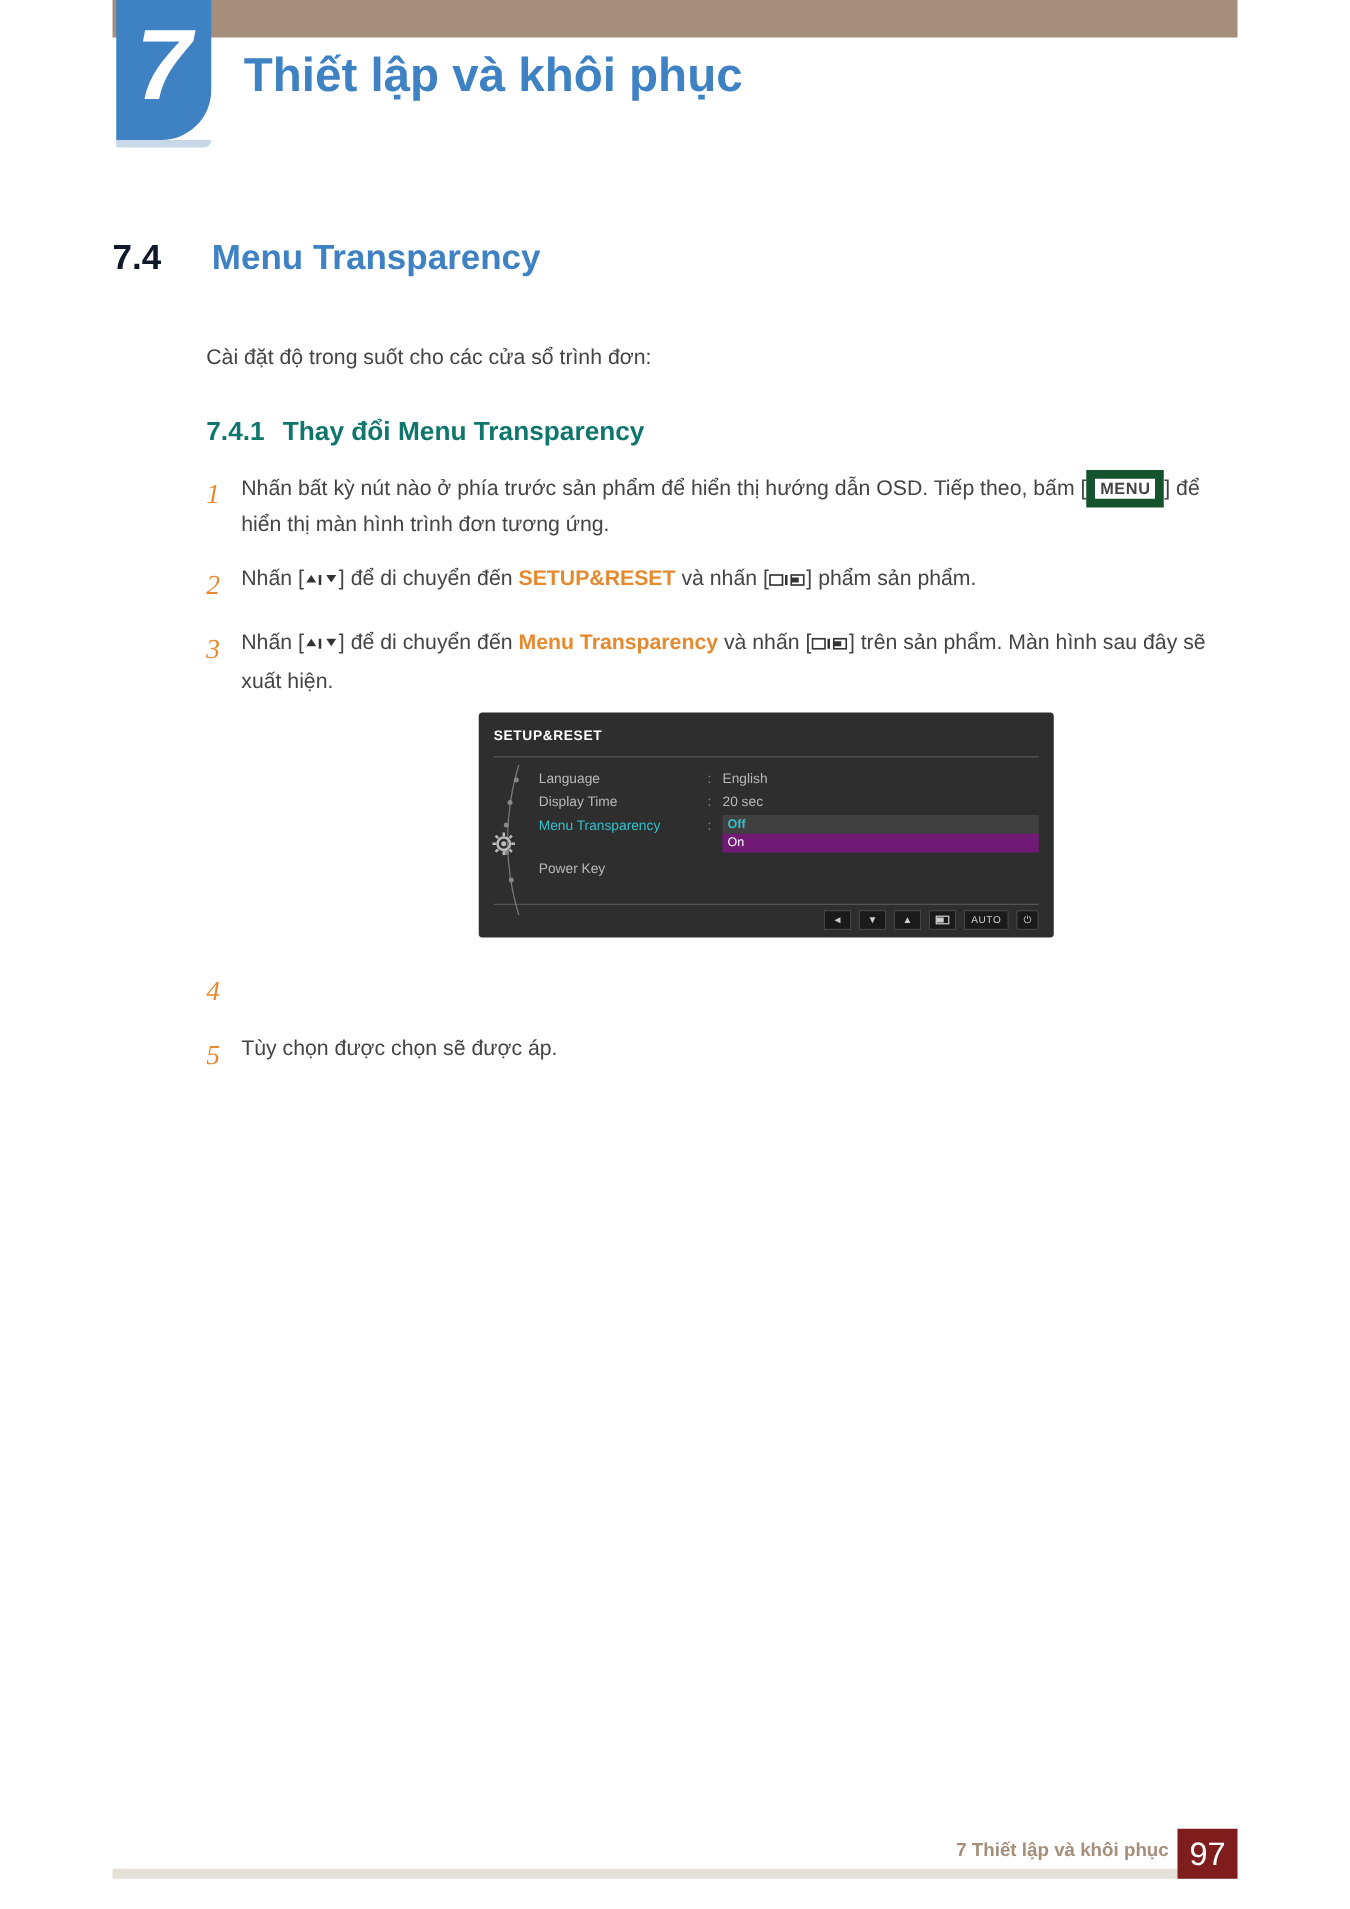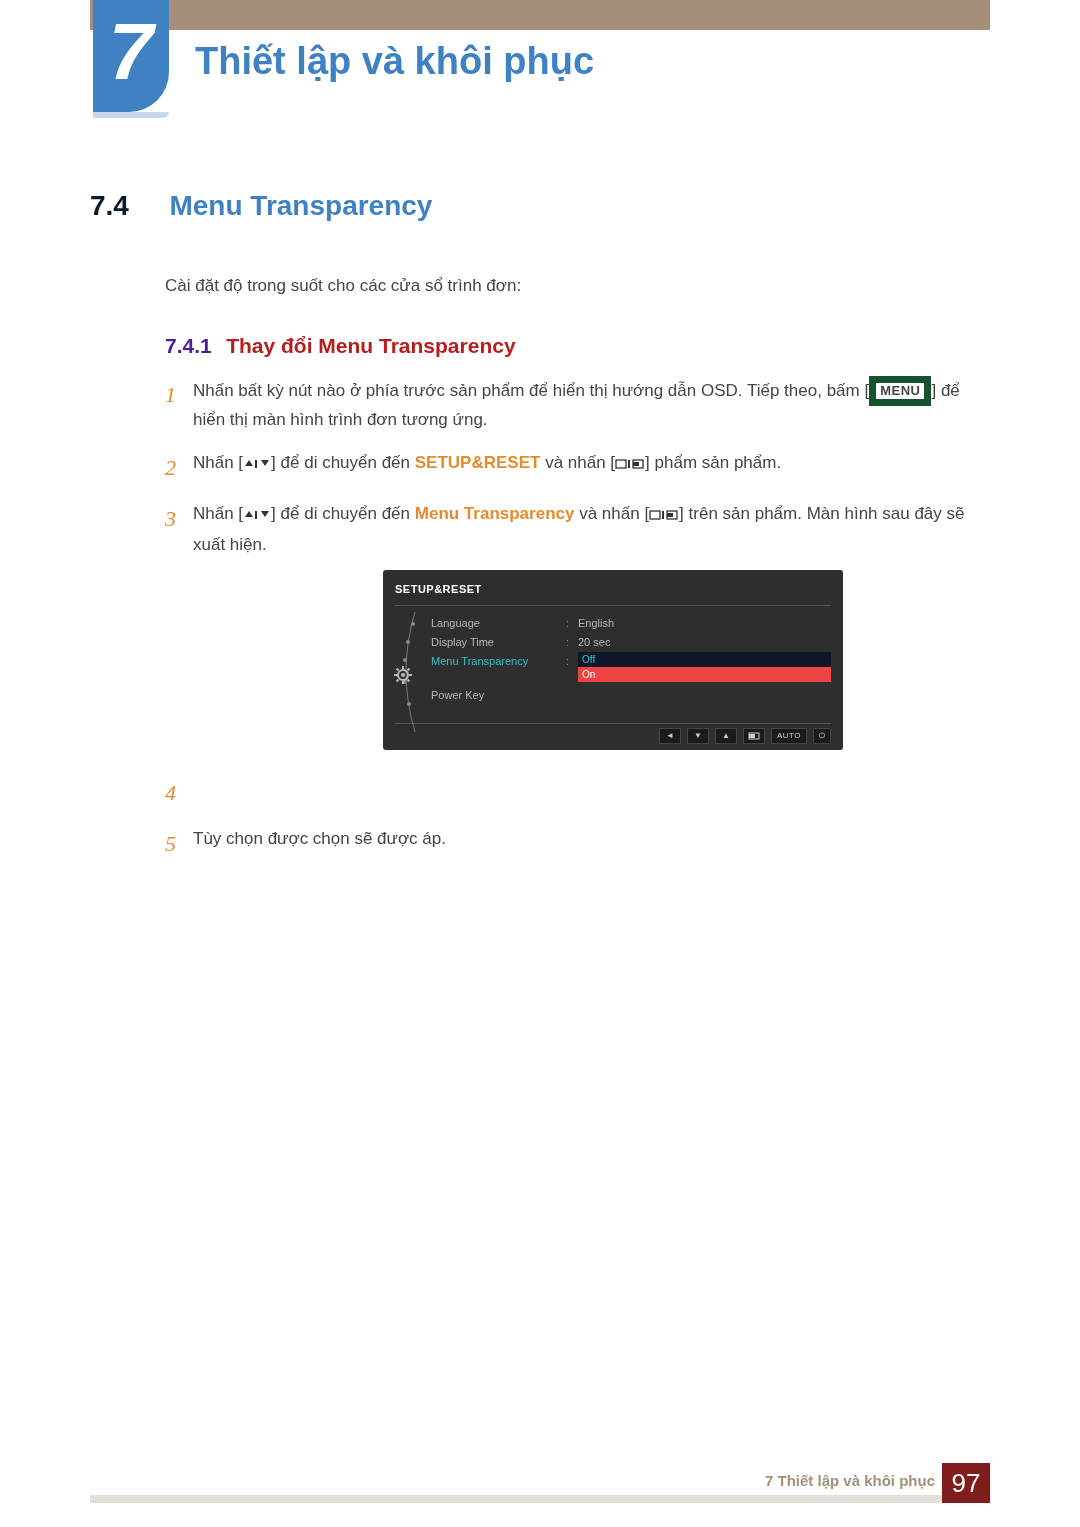--- a/index.html
+++ b/index.html
@@ -69,26 +69,26 @@
     margin-top: 50px;
     font-size: 17px;
     color: #444;
     line-height: 1.6;
   }
   .subsec {
     margin-left: 75px;
     margin-top: 35px;
   }
   .sub-num {
-    color: #4c1d95;
+    color: #0f766e;
     font-size: 21px;
     font-weight: bold;
   }
   .sub-title {
-    color: #b91c1c;
+    color: #0f766e;
     font-size: 21px;
     font-weight: bold;
     margin-left: 10px;
   }
   .steps {
     margin-left: 75px;
     margin-top: 18px;
   }
   .step {
     display: flex;
@@ -160,22 +160,22 @@
   .osd-label.hl { color:#34c0c9; }
   .osd-colon { width:12px; color:#888; }
   .osd-val { color:#b8b8b8; }
   .osd-options { flex:1; }
   .osd-opt {
     height:15px; line-height:15px;
     font-size:10px;
     padding-left:4px;
     color:#ddd;
   }
-  .osd-opt.sel { background:#0f172a; color:#34c0c9; }
-  .osd-opt.on  { background:#ef4444; color:#fff; }
+  .osd-opt.sel { background:#404040; color:#34c0c9;font-weight:bold; }
+  .osd-opt.on  { background:#701a75; color:#fff; }
   .osd-gear {
     position:absolute;
     left:10px; top:95px;
     width:20px; height:20px;
     color:#bbb;
   }
   .osd-footer {
     margin-top:18px;
     border-top:1px solid #555;
     padding-top:4px;

